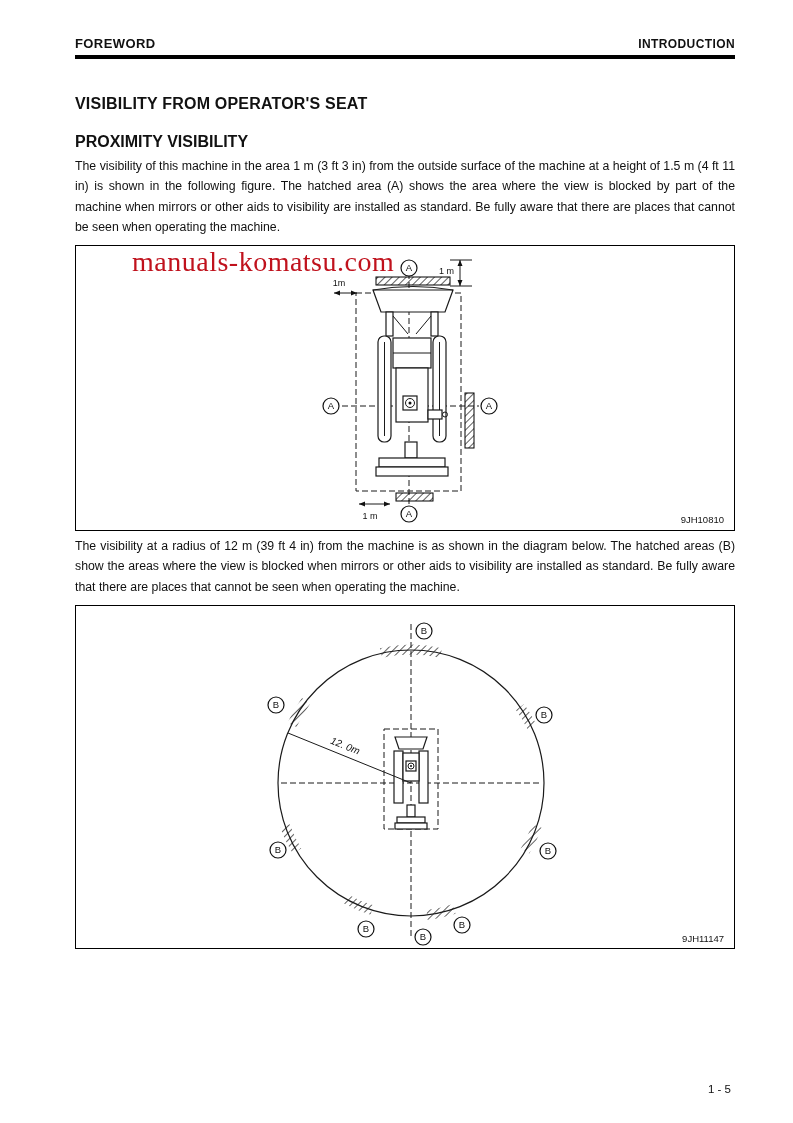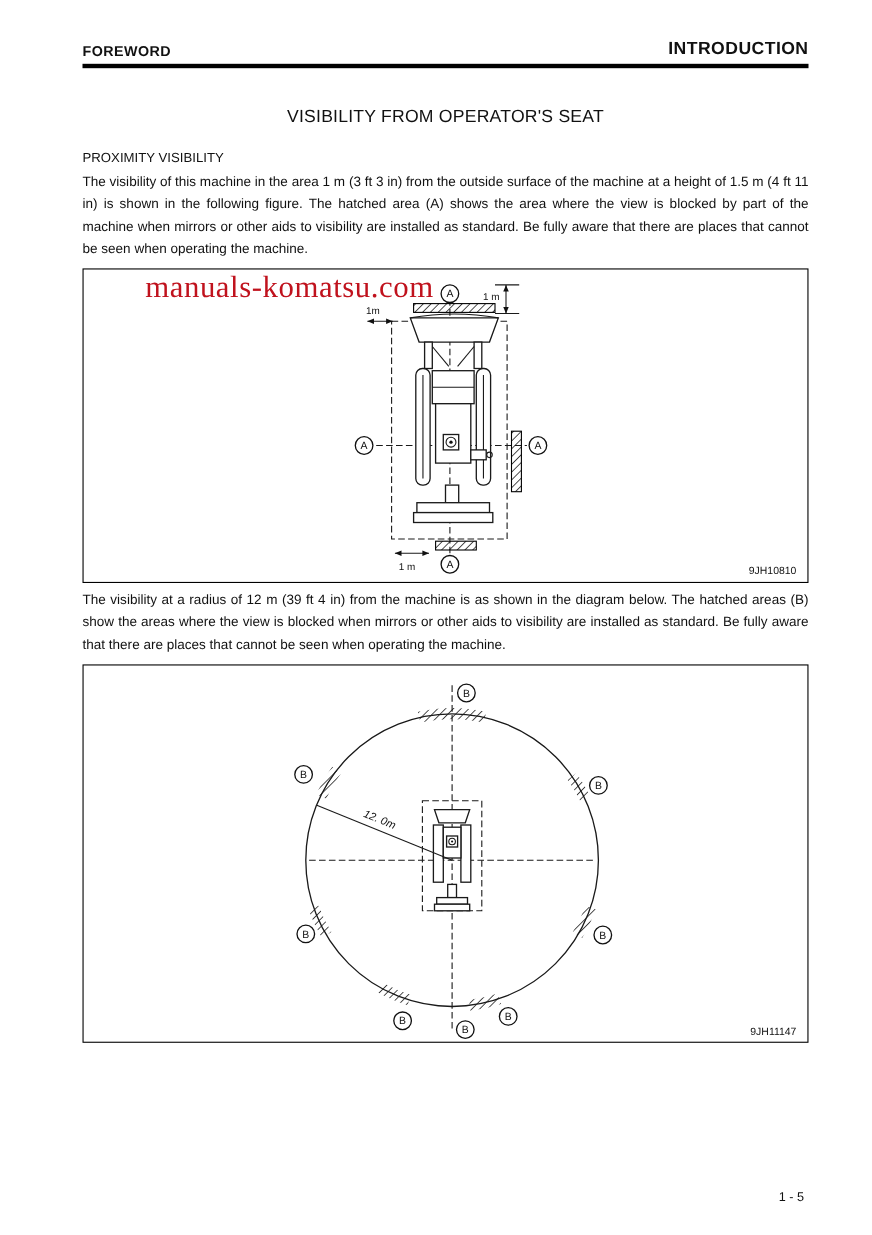--- a/index.html
+++ b/index.html
@@ -5,26 +5,26 @@
   * { margin:0; padding:0; box-sizing:border-box; }
   html,body { background:#ffffff; }
   body {
     width:793px; height:1123px; position:relative; overflow:hidden;
     font-family:"Liberation Sans", sans-serif; color:#111;
   }
   .page { position:absolute; inset:0; padding:36px 58px 0 75px; }
 
   .hdr { display:flex; justify-content:space-between; align-items:flex-end; }
   .hdr-left  { font-size:13px; font-weight:bold; letter-spacing:.4px; }
-  .hdr-right { font-size:16px; font-weight:bold; letter-spacing:.4px; }
+  .hdr-right { font-size:12px; font-weight:bold; letter-spacing:.4px; }
   .hdr-rule  { height:4px; background:#000; margin-top:4px; }
 
-  h1.doc-title { font-size:16px; font-weight:normal; margin-top:36px; letter-spacing:.2px;text-align:center; }
+  h1.doc-title { font-size:16px; font-weight:bold; margin-top:36px; letter-spacing:.2px; }
   p.intro { font-size:12.3px; margin-top:7px; line-height:1.6; }
-  h2.sec  { font-size:12px; font-weight:normal; margin-top:20px; }
+  h2.sec  { font-size:16px; font-weight:bold; margin-top:20px; }
   h2.sec2 { margin-top:18px; }
   p.body  { font-size:12.3px; margin-top:5px; line-height:1.65; text-align:justify; }
 
   .figure { border:1.5px solid #000; margin-top:8px; background:#fff; position:relative; }
   .figure svg { display:block; }
 
   .watermark {
     position:absolute; left:132px; top:246px; z-index:5;
     font-family:"Liberation Serif", serif; font-weight:normal;
     font-size:28px; color:var(--wm-red, #c0121d); letter-spacing:.5px;

